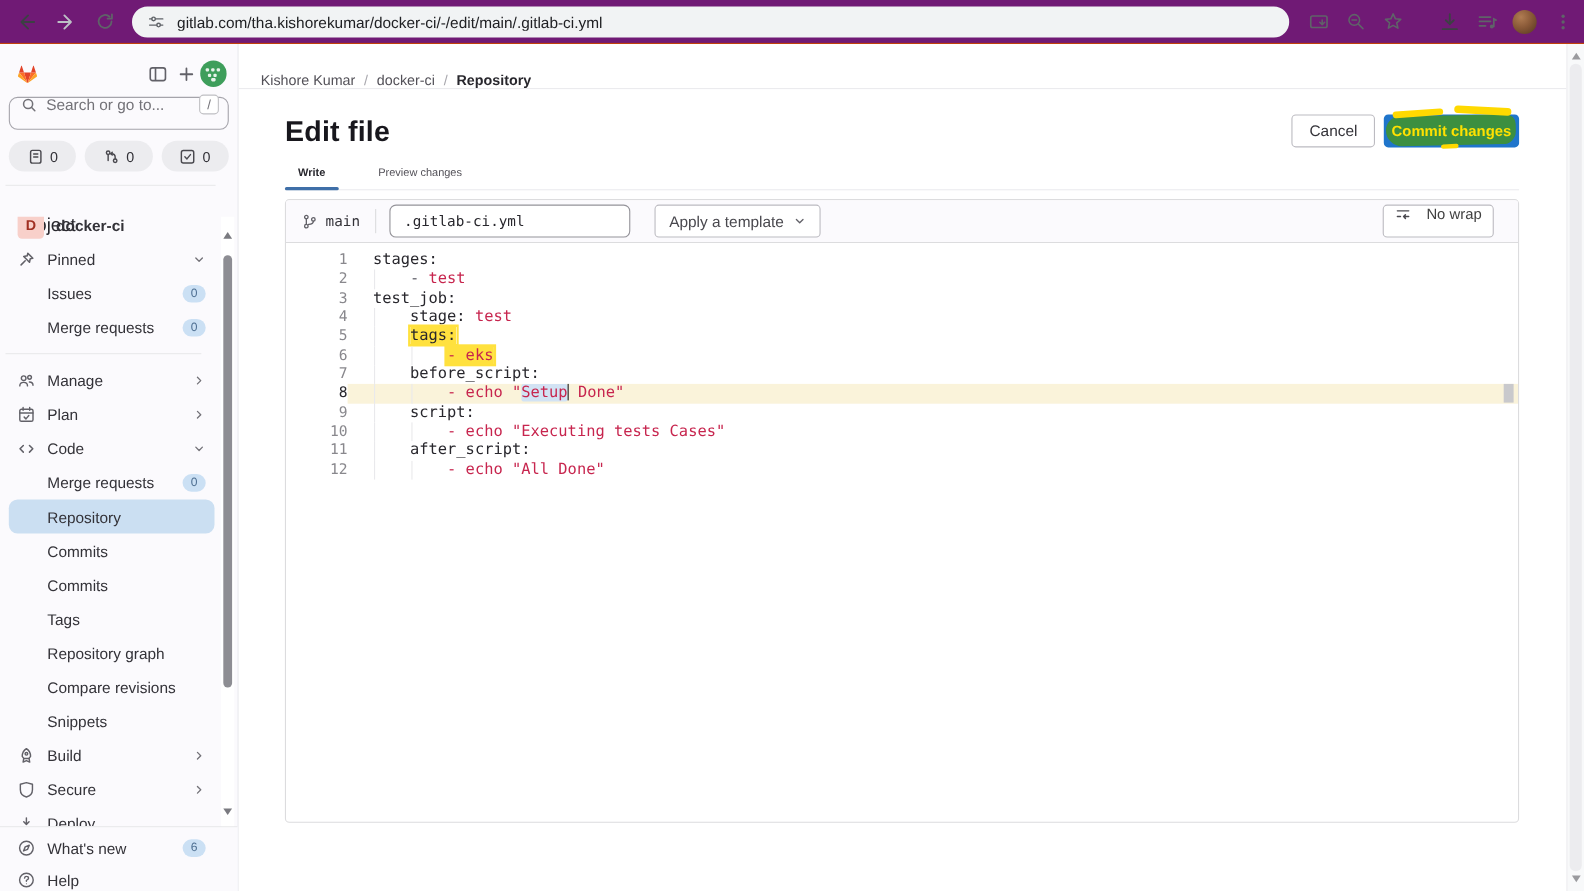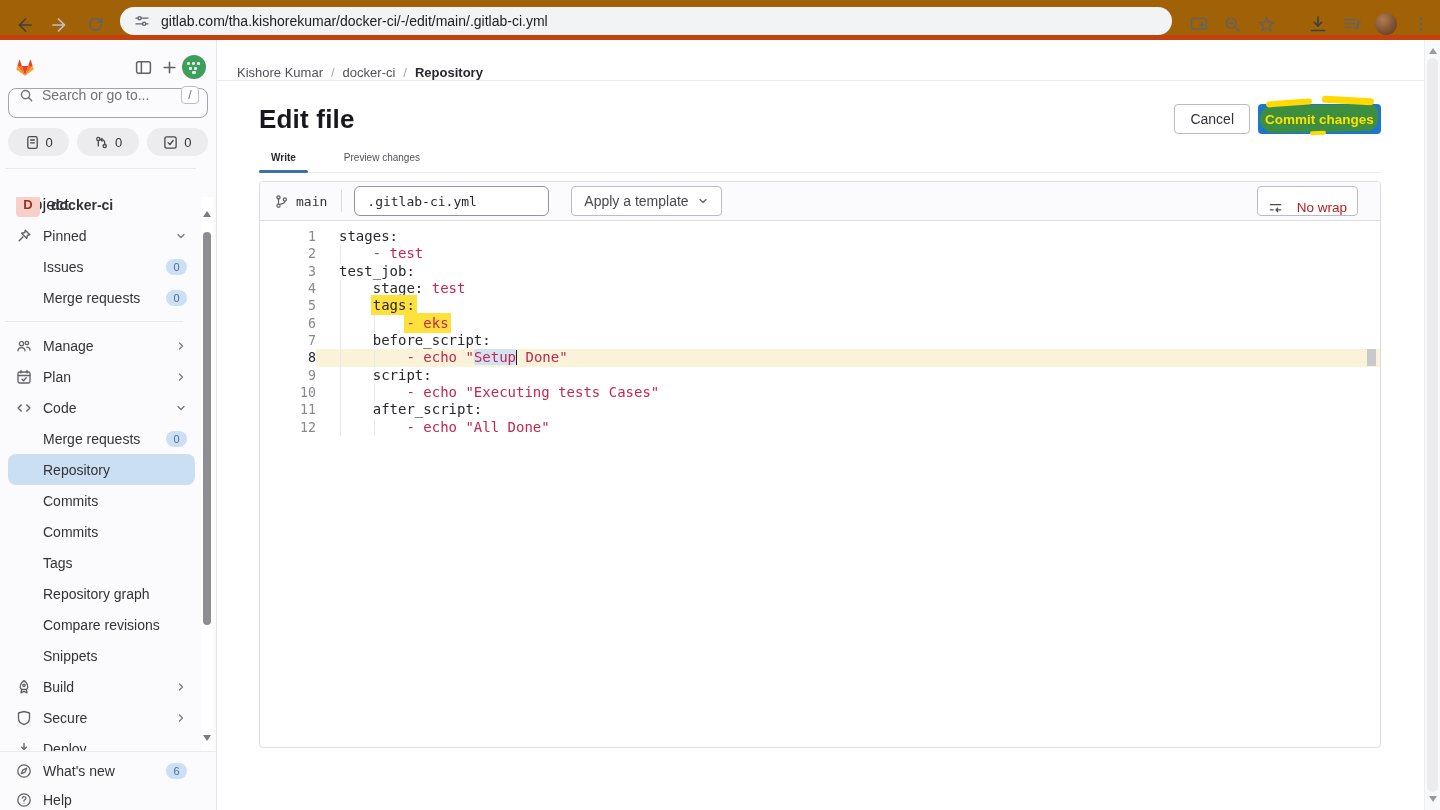--- a/index.html
+++ b/index.html
@@ -1,21 +1,21 @@
 <!DOCTYPE html>
 <html><head>
 <meta charset="utf-8">
 <style>
   *{margin:0;padding:0;box-sizing:border-box}
   html,body{width:1440px;height:810px;overflow:hidden}
   body{font-family:"Liberation Sans",sans-serif;background:#fff;color:#333238;font-size:14px}
   #root{position:relative;width:1440px;height:810px;background:#fff}
 
   
-  .chrome{position:absolute;top:0;left:0;right:0;height:40px;background:#a16207;border-bottom:5px solid #c2410c;display:flex;align-items:flex-end}
+  .chrome{position:absolute;top:0;left:0;right:0;height:40px;background:#701a75;border-bottom:1px solid #c2410c;display:flex;align-items:center}
   .nav-btns{display:flex;align-items:center;gap:15px;padding:0 8px 0 13px}
   .cicon{width:21px;height:21px;display:flex;align-items:center;justify-content:center;flex:0 0 auto}
   .urlbar{height:28px;width:1052px;background:#f1f3f4;border-radius:14px;display:flex;align-items:center;padding:0 14px;margin-left:6px}
   .urltext{margin-left:11px;font-size:14px;color:#202124;white-space:nowrap;overflow:hidden}
   .chrome-right{display:flex;align-items:center;gap:13px;margin-left:16px}
   .gap-l{margin-left:17px}
   .avatar-chrome{width:22px;height:22px;border-radius:50%;background:radial-gradient(circle at 35% 30%,#b07c52 0%,#8a5a38 45%,#53351f 100%)}
 
   
   .sidebar{position:absolute;left:0;top:40px;bottom:0;width:217px;background:#fbfafd;border-right:1px solid #e6e6ea}
@@ -74,23 +74,23 @@
   .tab{padding:0 12px 9px 12px;font-size:10px;color:#535158;position:relative;cursor:pointer}
   .tab.active{color:#28272d;font-weight:600}
   .tab.active::after{content:"";position:absolute;left:0;right:0;bottom:-1px;height:3px;background:#3f6fa8;border-radius:2px}
 
   
   .editor{margin:8px 43px 0 42px;height:567px;border:1px solid #dcdcde;border-radius:4px;background:#fff}
   .ed-toolbar{height:39px;background:#fbfafd;border-bottom:1px solid #dcdcde;border-radius:3px 3px 0 0;display:flex;align-items:center;padding:0 22px 0 14px}
   .mono{font-family:"DejaVu Sans Mono","Liberation Mono",monospace}
   .branch{display:flex;align-items:center;gap:7px;color:#333238;font-size:13px}
   .vdiv{width:1px;height:22px;background:#dcdcde;margin:0 12px 0 14px}
-  .fname{width:195px;height:30px;border:1px solid #949399;border-radius:6px;background:#fff;font-size:13px;color:#28272d;padding:0 12px;outline:none}
+  .fname{width:219px;height:30px;border:1px solid #949399;border-radius:6px;background:#fff;font-size:13px;color:#28272d;padding:0 12px;outline:none}
   .tplbtn{margin-left:22px;height:30px;border:1px solid #bcbbc1;border-radius:4px;background:#fff;display:flex;align-items:center;gap:8px;padding:0 12px;font-size:14px;color:#49484e;cursor:pointer}
-  .wrapbtn{margin-left:auto;height:30px;border:1px solid #bcbbc1;border-radius:4px;background:#fff;display:flex;align-items:flex-end;gap:14px;padding:0 10px;font-size:13.5px;color:#b91c1c;cursor:pointer}
+  .wrapbtn{margin-left:auto;height:30px;border:1px solid #bcbbc1;border-radius:4px;background:#fff;display:flex;align-items:flex-start;gap:14px;padding:0 10px;font-size:13.5px;color:#404040;cursor:pointer}
   .ed-code{position:relative;height:527px;padding-top:7px;font-size:14px;border-radius:0 0 4px 4px;overflow:hidden}
   .crow{display:flex;height:17.34px;line-height:17.34px}
   .lnum{width:56px;text-align:right;color:#89888d;font-size:13.3px;flex:0 0 auto}
   .crow.cur .lnum{color:#28272d}
   .ltext{flex:1;position:relative;padding-left:23px;white-space:pre;font-size:14px}
   .crow.cur .ltext{background:#faf3da}
   .g{position:absolute;top:0;bottom:0;width:1px;background:#e9e9ec}
   .g0{left:24px}.g1{left:57.5px}
   .k{color:#28272d}.p{color:#5e5e68}.s{color:#c7254e}
   .marker{background:#ffe13e;box-shadow:0 0 0 2px #ffe13e}

